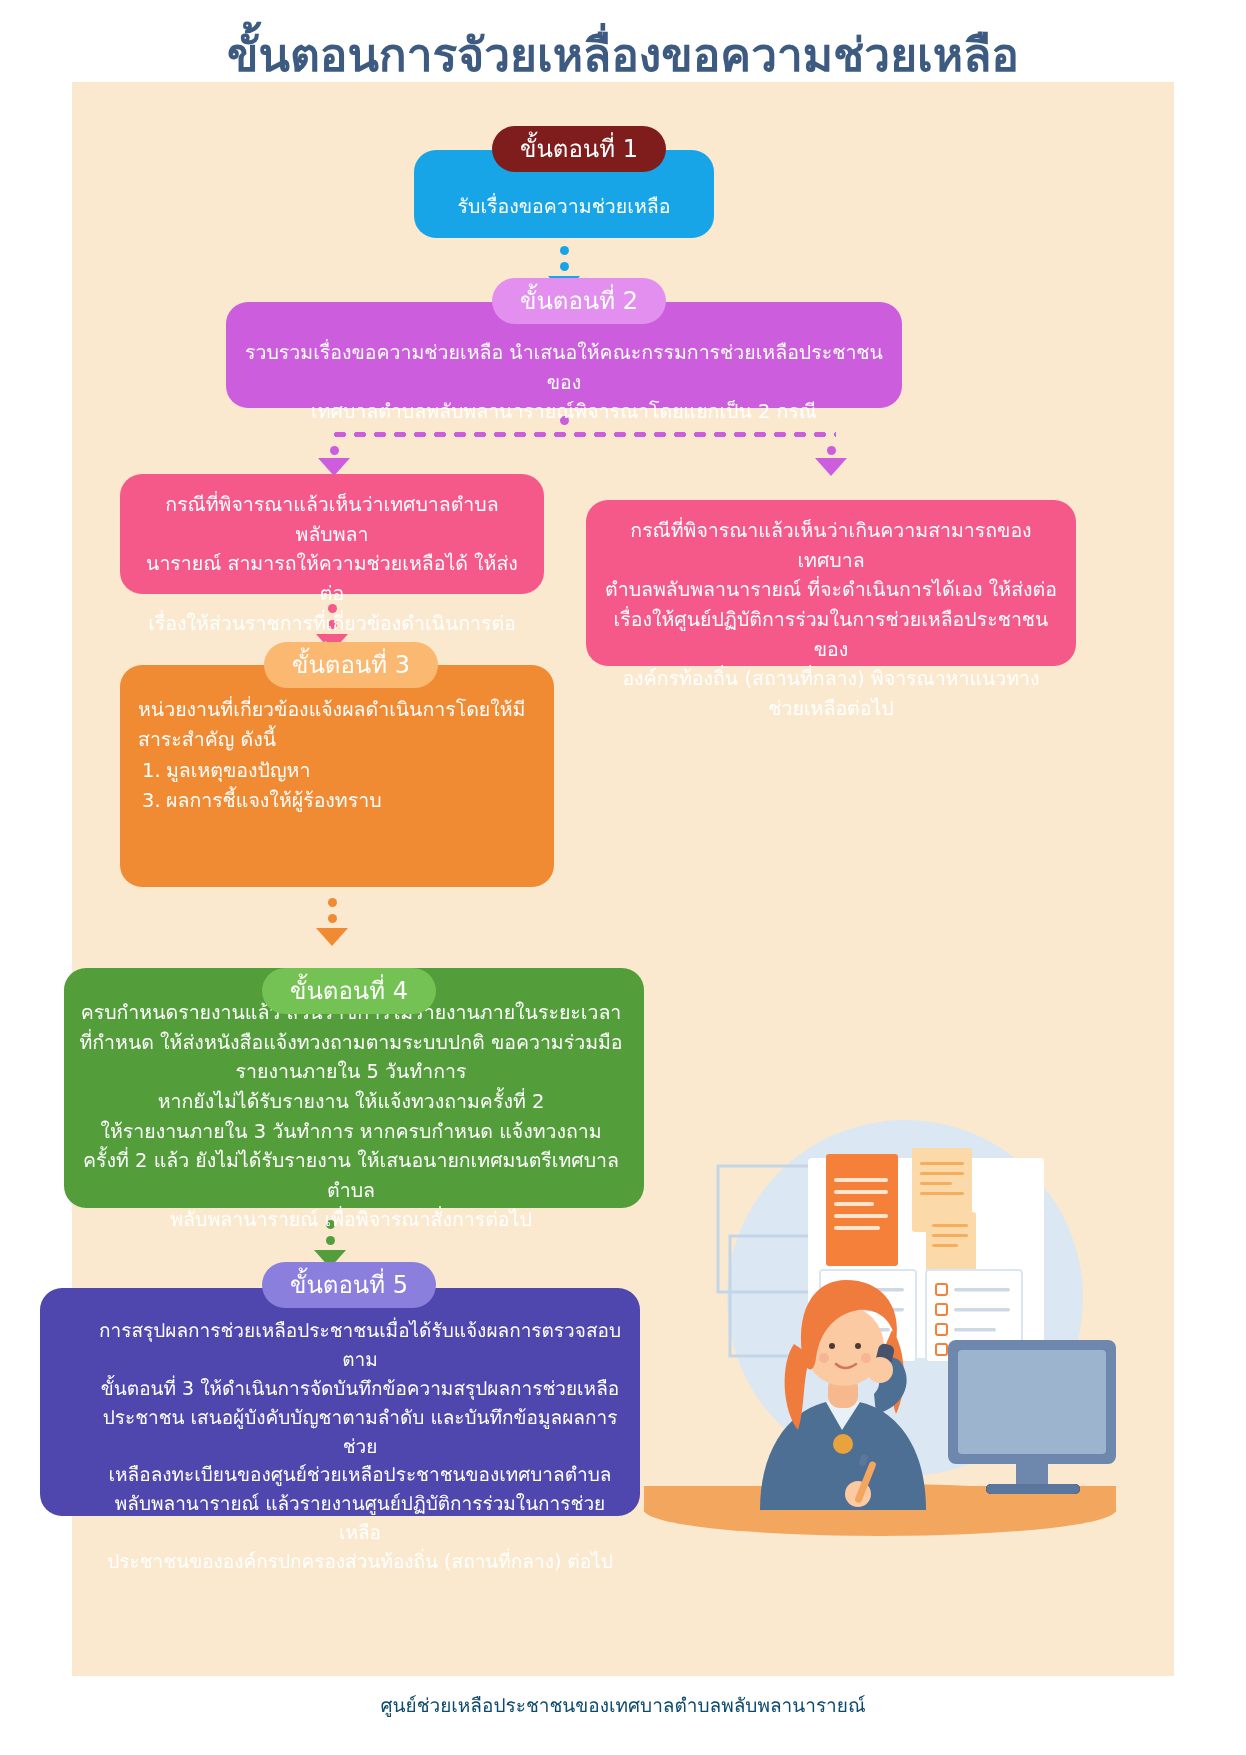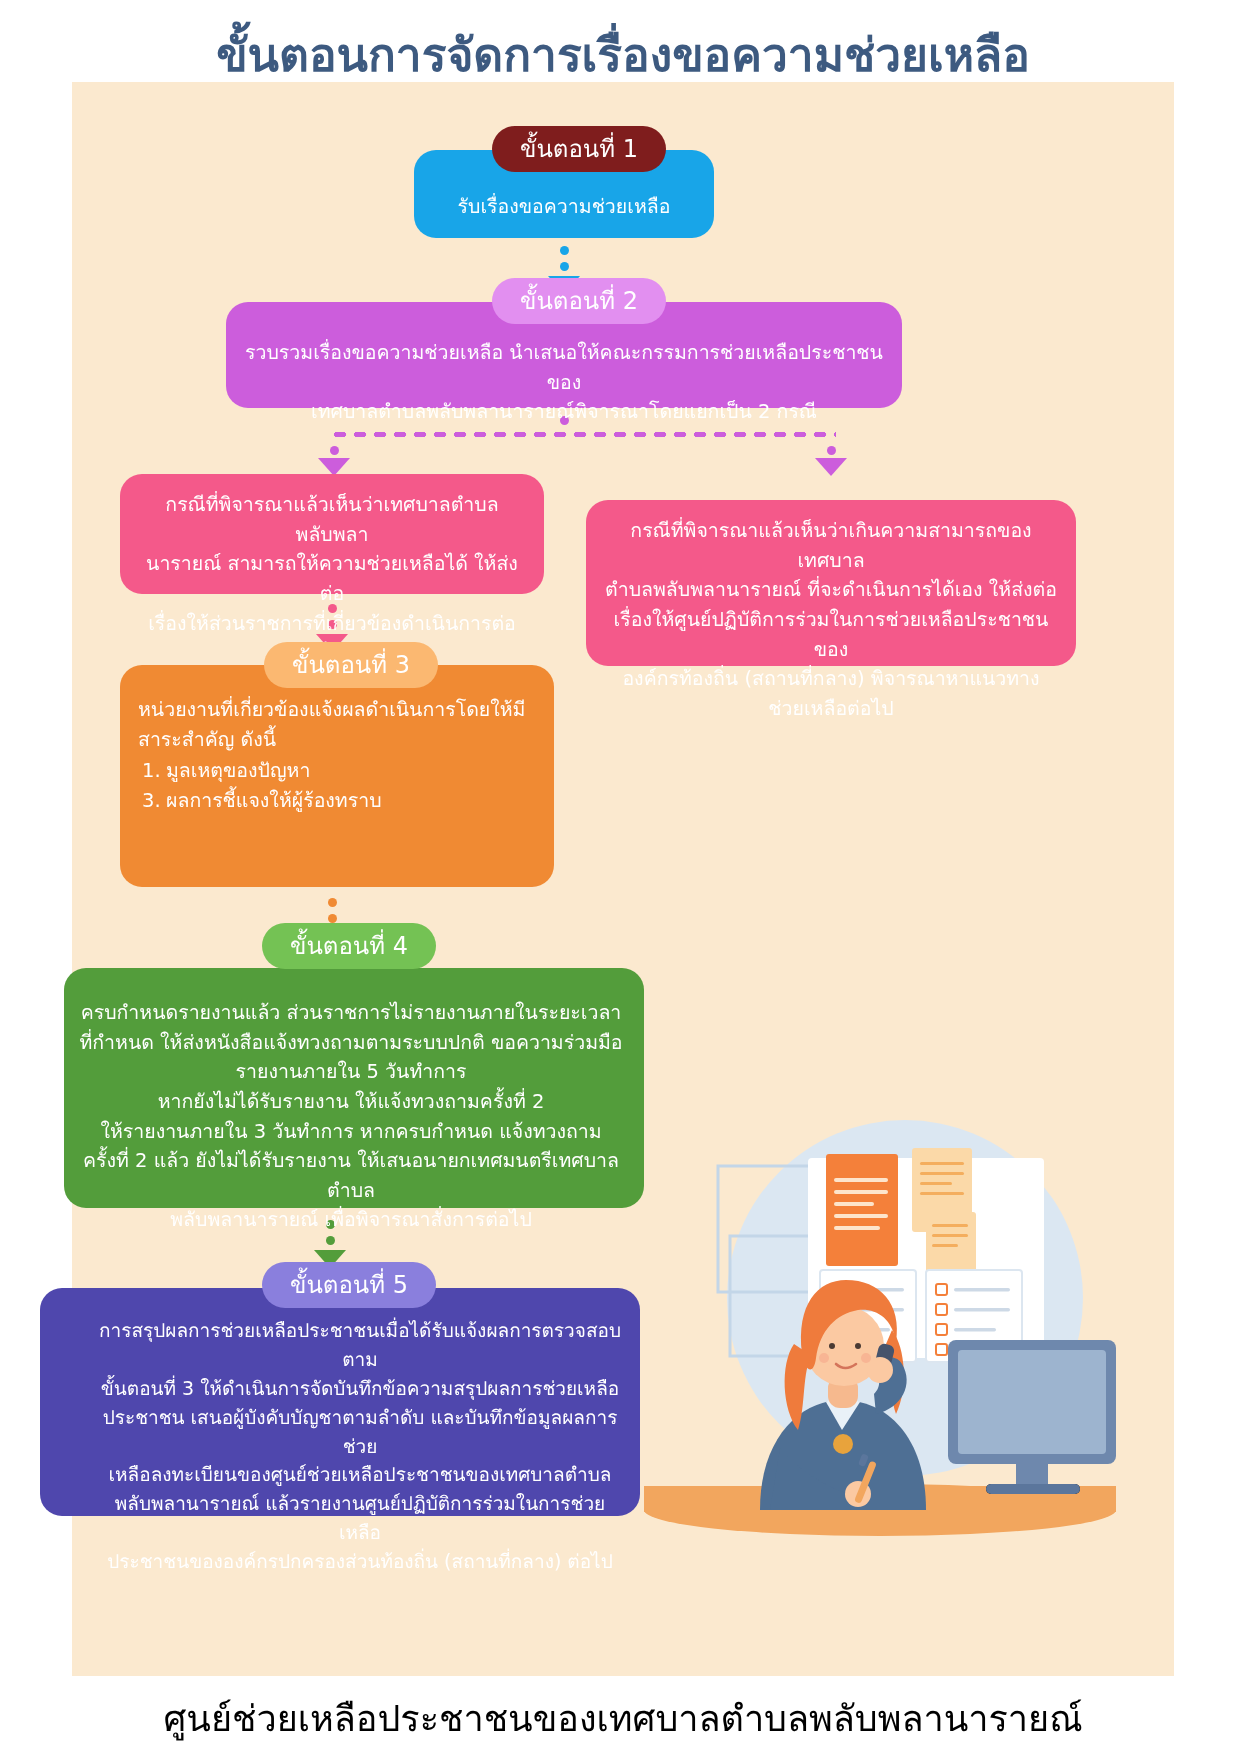--- a/index.html
+++ b/index.html
@@ -147,59 +147,59 @@
     display: inline-block;
     width: 24px;
   }
 
   
   #box4 {
     left: 64px; top: 968px; width: 580px; height: 240px;
     background: #539d3b;
   }
   #box4 .flow-body { padding-top: 30px; padding-left: 12px; }
-  #pill4 { left: 262px; top: 923px; background: #74c254; }
+  #pill4 { left: 262px; top: 968px; background: #74c254; }
 
   
   #box5 {
     left: 40px; top: 1288px; width: 600px; height: 228px;
     background: #4f47ad;
     padding-left: 40px;
   }
   #box5 .flow-body { padding-top: 28px; font-size: 19px; }
   #pill5 { left: 262px; top: 1262px; background: #8a7fdd; }
 
   
   #footer {
     position: absolute;
     left: 0;
     top: 1690px;
     width: 1246px;
     text-align: center;
-    font-size: 36px;
-    color: #000000;
+    font-size: 19px;
+    color: #0c4a6e;
     z-index: 30;
   }
 
   
   #illustration {
     position: absolute;
     left: 630px;
     top: 1118px;
     width: 500px;
     height: 420px;
     z-index: 8;
   }
 </style>
 </head>
 <body>
 
 <div id="bg-panel"></div>
 
-<div id="title">ขั้นตอนการจัดการเรื่องขอความช่วยเหลือ</div>
+<div id="title">ขั้นตอนการจัวยเหลื่องขอความช่วยเหลือ</div>
 
 <div id="illustration">
   <svg viewBox="0 0 500 420" width="500" height="420" xmlns="http://www.w3.org/2000/svg">
 
     <circle cx="275" cy="180" r="178" fill="#dbe7f2"></circle>
 
     <rect x="88" y="48" width="96" height="126" fill="none" stroke="#c3d6e8" stroke-width="3"></rect>
     <rect x="100" y="118" width="120" height="120" fill="none" stroke="#c3d6e8" stroke-width="3"></rect>
 
     <rect x="178" y="40" width="236" height="200" rx="4" fill="#ffffff"></rect>

